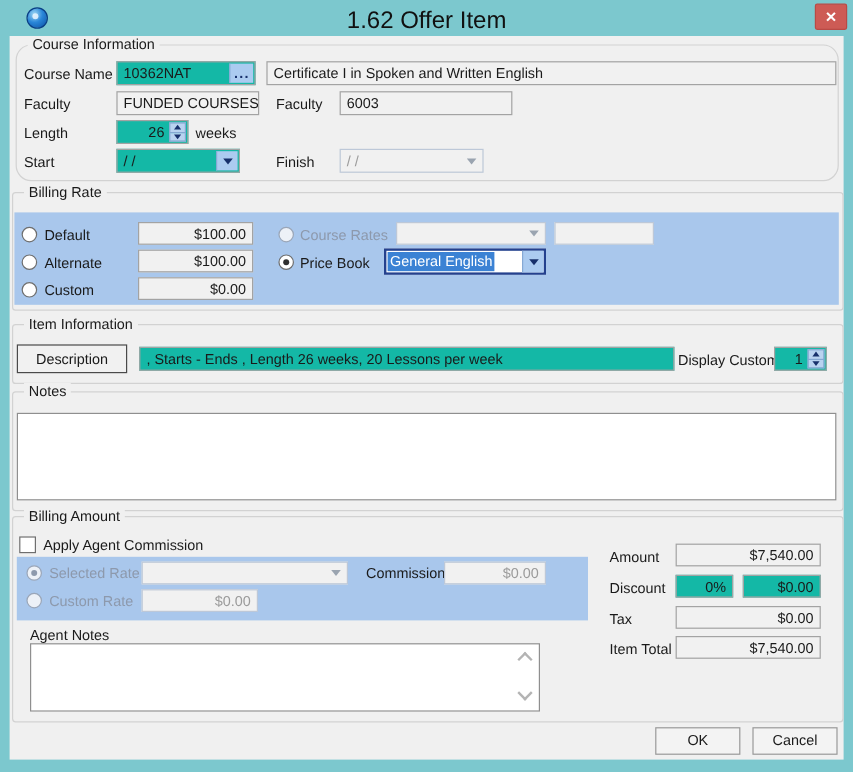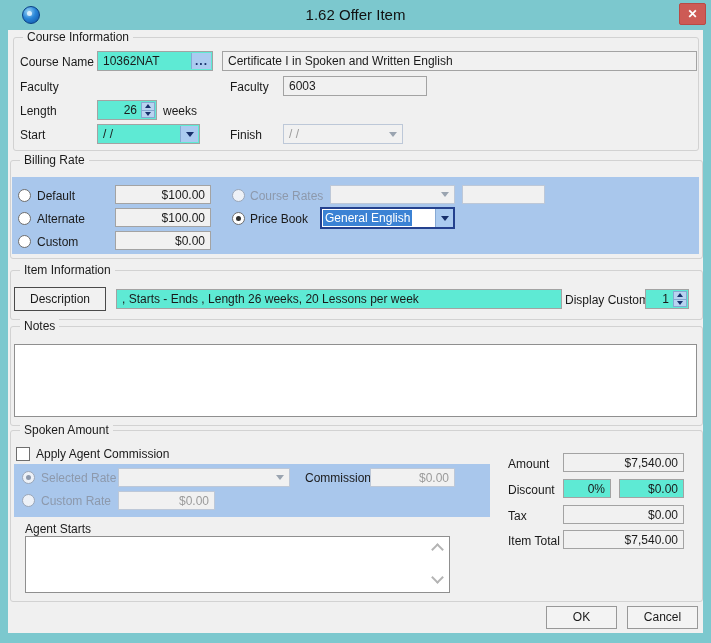--- a/index.html
+++ b/index.html
@@ -9,34 +9,34 @@
     font-family:"Liberation Sans", sans-serif; font-size:12px; color:#1a1a1a;
   }
   
   .titlebar { position:absolute; left:0; top:0; width:711px; height:30px; }
   .app-icon {
     position:absolute; left:22px; top:6px; width:18px; height:18px; border-radius:50%;
     background:radial-gradient(circle at 35% 30%, #9fd8f5 0%, #2a86d8 45%, #0b4fa3 100%);
     border:1px solid #0a3f85; box-sizing:border-box;
   }
   .app-icon::after { content:""; position:absolute; left:4px; top:4px; width:5px; height:5px; border-radius:50%; background:#eaf6ff; opacity:.85; }
-  .win-title { position:absolute; left:0; right:0; top:6px; text-align:center; font-size:15px; color:#111; }
+  .win-title { position:absolute; left:0; right:0; top:6px; text-align:center; font-size:20px; color:#111; }
   .close-btn {
     position:absolute; left:679px; top:3px; width:27px; height:22px; border-radius:2px;
     background:#cd5b55; border:1px solid #b94a45; box-sizing:border-box;
     color:#fff; font-weight:bold; font-size:12px; text-align:center; line-height:20px; cursor:pointer;
   }
   
   .content { position:absolute; left:8px; top:30px; width:695px; height:603px; background:#f0f0f0; }
   .gb { position:absolute; border:1px solid #d2d2d2; border-radius:3px; }
   .gb-title { position:absolute; top:-8px; left:9px; background:#f0f0f0; padding:0 4px; white-space:nowrap; }
   .lbl { position:absolute; white-space:nowrap; height:16px; line-height:16px; }
   .fld {
     position:absolute; box-sizing:border-box; height:20px; line-height:17px;
-    border:1px solid #a3a3a3; background:#5eead4; padding:1px 5px 0; overflow:hidden; white-space:nowrap;
+    border:1px solid #a3a3a3; background:#14b8a6; padding:1px 5px 0; overflow:hidden; white-space:nowrap;
   }
   .ro { background:#f1f1f1; }
   .money { text-align:right; }
   .dis { background:#f1f1f1; border-color:#bdc8d8; color:#9b9b9b; }
   .bluepanel { position:absolute; background:#a9c7ec; }
   .dislbl { color:#8d99ac; }
   
   .cb-btn {
     position:absolute; right:1px; top:1px; bottom:1px; width:17px; background:#abcbf0;
     border-left:1px solid #86a9d4; display:flex; align-items:center; justify-content:center; cursor:pointer;
@@ -79,35 +79,38 @@
   <div class="titlebar">
     <div class="app-icon"></div>
     <div class="win-title">1.62 Offer Item</div>
     <div class="close-btn">
       <span>✕</span>
     </div>
   </div>
 
   <div class="content"></div>
 
-  <div class="gb" style="left:13px; top:37px; width:684px; height:112px;">
+  <div class="gb" style="left:13px; top:37px; width:684px; height:112px;border-radius:13px;">
     <span class="gb-title">Course Information</span>
   </div>
   <span class="lbl" style="left:20px; top:54px;">Course Name</span>
   <div class="fld" style="left:97px; top:51px; width:116px; padding-right:22px;">
     <span>10362NAT</span>
     <div class="cb-btn" style="width:19px;">
       <span class="dots">...</span>
     </div>
   </div>
   <div class="fld ro" style="left:222px; top:51px; width:475px;">
     <span>Certificate I in Spoken and Written English</span>
   </div>
 
   <span class="lbl" style="left:20px; top:79px;">Faculty</span>
+  <div class="fld ro" style="left:97px; top:76px; width:119px;">
+    <span>FUNDED COURSES</span>
+  </div>
   <span class="lbl" style="left:230px; top:79px;">Faculty</span>
   <div class="fld ro" style="left:283px; top:76px; width:144px;">
     <span>6003</span>
   </div>
 
   <span class="lbl" style="left:20px; top:103px;">Length</span>
   <div class="fld money" style="left:97px; top:100px; width:60px; padding-right:19px;">
     <span>26</span>
     <div class="spin-btns">
       <div class="sb">
@@ -202,21 +205,21 @@
   </div>
 
   <div class="gb" style="left:10px; top:326px; width:691px; height:98px;">
     <span class="gb-title">Notes</span>
   </div>
   <div class="textbox" style="left:14px; top:344px; width:683px; height:73px;">
     <span></span>
   </div>
 
   <div class="gb" style="left:10px; top:430px; width:691px; height:170px;">
-    <span class="gb-title">Spoken Amount</span>
+    <span class="gb-title">Billing Amount</span>
   </div>
   <span class="checkbox" style="left:16px; top:447px;"></span>
   <span class="lbl" style="left:36px; top:446px;">Apply Agent Commission</span>
 
   <div class="bluepanel" style="left:14px; top:464px; width:476px; height:53px;"></div>
   <span class="radio rdis checked" style="left:22px; top:471px;"></span>
   <span class="lbl dislbl" style="left:41px; top:470px;">Selected Rate</span>
   <div class="fld dis" style="left:118px; top:468px; width:172px; height:19px; padding-right:20px;">
     <span></span>
     <div class="cb-btn flat">
@@ -226,21 +229,21 @@
   <span class="lbl" style="left:305px; top:470px;">Commission</span>
   <div class="fld dis money" style="left:370px; top:468px; width:85px; height:19px;">
     <span>$0.00</span>
   </div>
   <span class="radio rdis" style="left:22px; top:494px;"></span>
   <span class="lbl dislbl" style="left:41px; top:493px;">Custom Rate</span>
   <div class="fld dis money" style="left:118px; top:491px; width:97px; height:19px;">
     <span>$0.00</span>
   </div>
 
-  <span class="lbl" style="left:25px; top:521px;">Agent Starts</span>
+  <span class="lbl" style="left:25px; top:521px;">Agent Notes</span>
   <div class="textbox" style="left:25px; top:536px; width:425px; height:57px;">
     <span></span>
     <span class="chev up" style="right:7px; top:8px;"></span>
     <span class="chev down" style="right:7px; bottom:10px;"></span>
   </div>
 
   <span class="lbl" style="left:508px; top:456px;">Amount</span>
   <div class="fld ro money" style="left:563px; top:453px; width:121px; height:19px;">
     <span>$7,540.00</span>
   </div>

